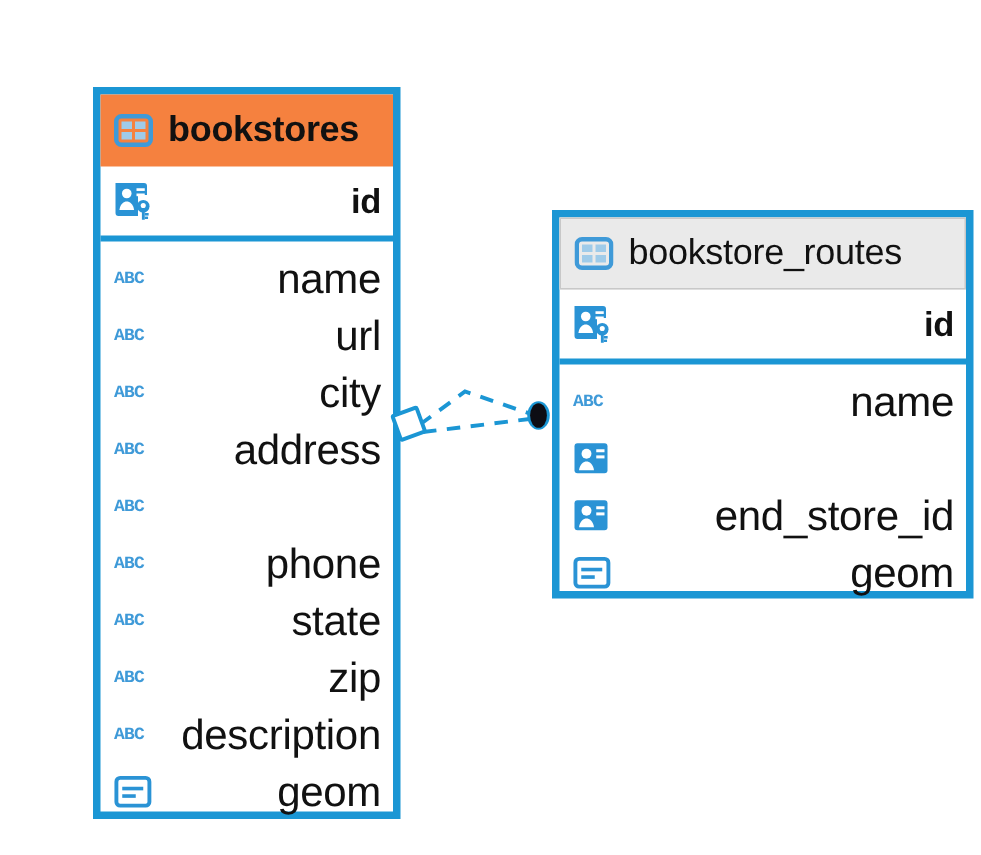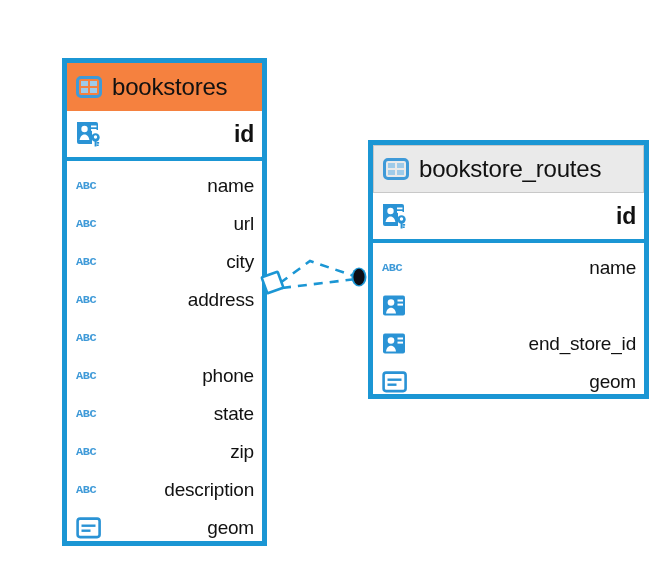--- a/index.html
+++ b/index.html
@@ -42,20 +42,21 @@
 
   .entity-header {
     box-sizing: border-box;
     display: flex;
     align-items: center;
     height: 48px;
     padding: 0 8px 0 9px;
   }
   .entity-header.selected {
     background: #f5813f;
+    font-weight: bold;
   }
   .entity-header.normal {
     background: #eaeaea;
     border: 1px solid #c8c8c8;
   }
   .entity-title {
     font-size: 24px;
     color: #111111;
     margin-left: 10px;
     white-space: nowrap;
@@ -72,21 +73,21 @@
     display: flex;
     align-items: center;
     height: 38px;
     padding: 0 8px 0 9px;
     justify-content: space-between;
   }
   .pk-section .field-row {
     height: 46px;
   }
   .field-label {
-    font-size: 19px;
+    font-size: 28px;
     color: #111111;
     margin-left: 9px;
     white-space: nowrap;
     letter-spacing: -0.2px;
   }
   .field-label.pk {
     font-weight: bold;
     font-size: 23px;
   }
   .fields-section {

